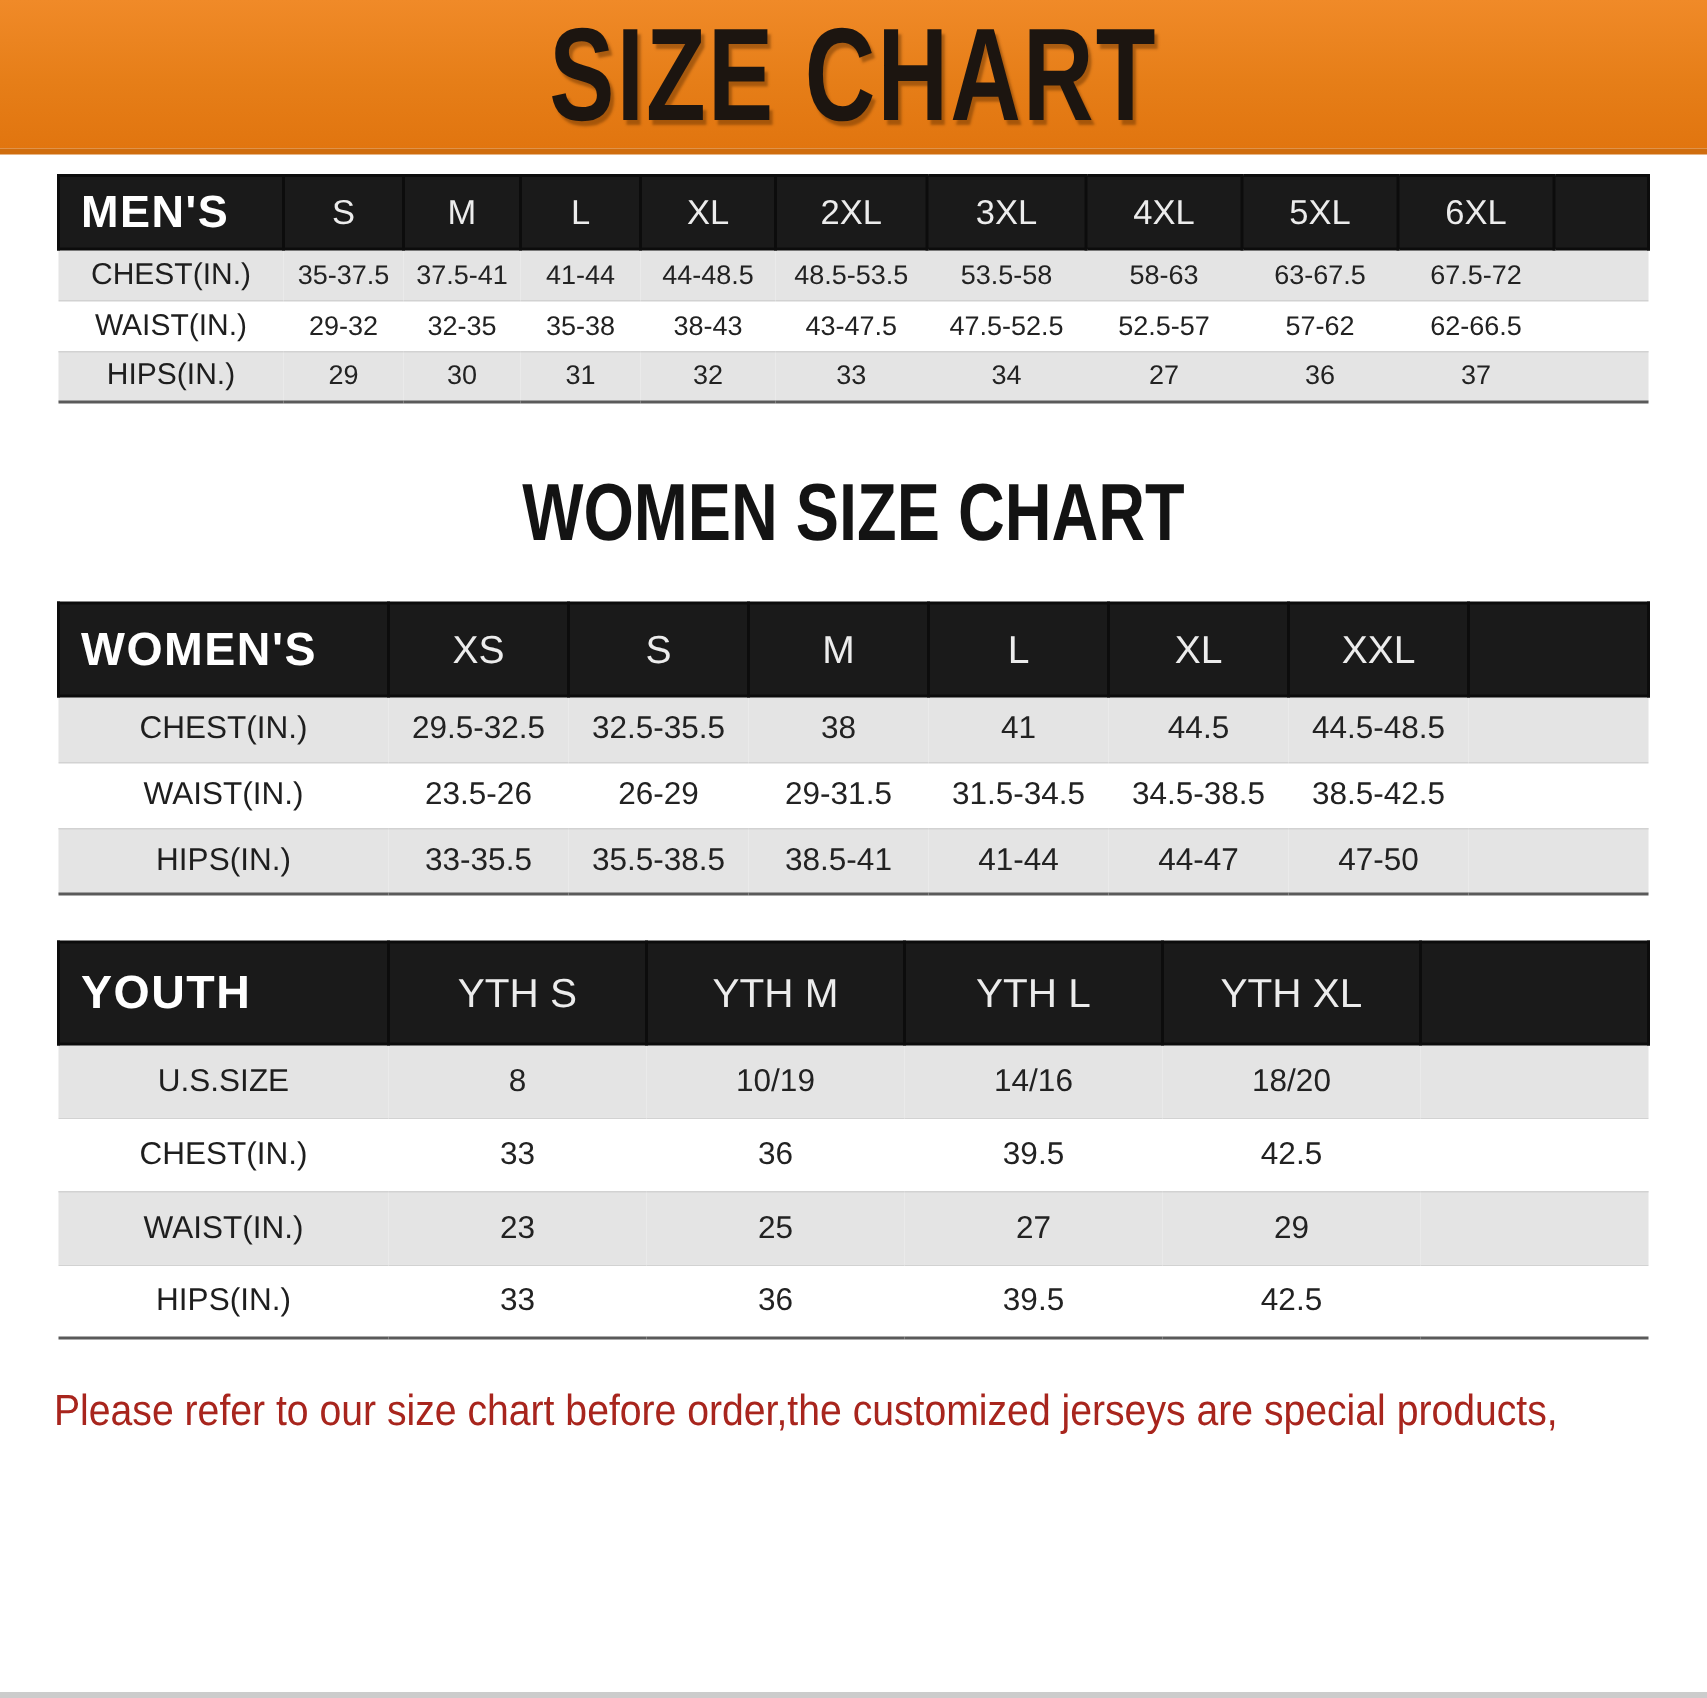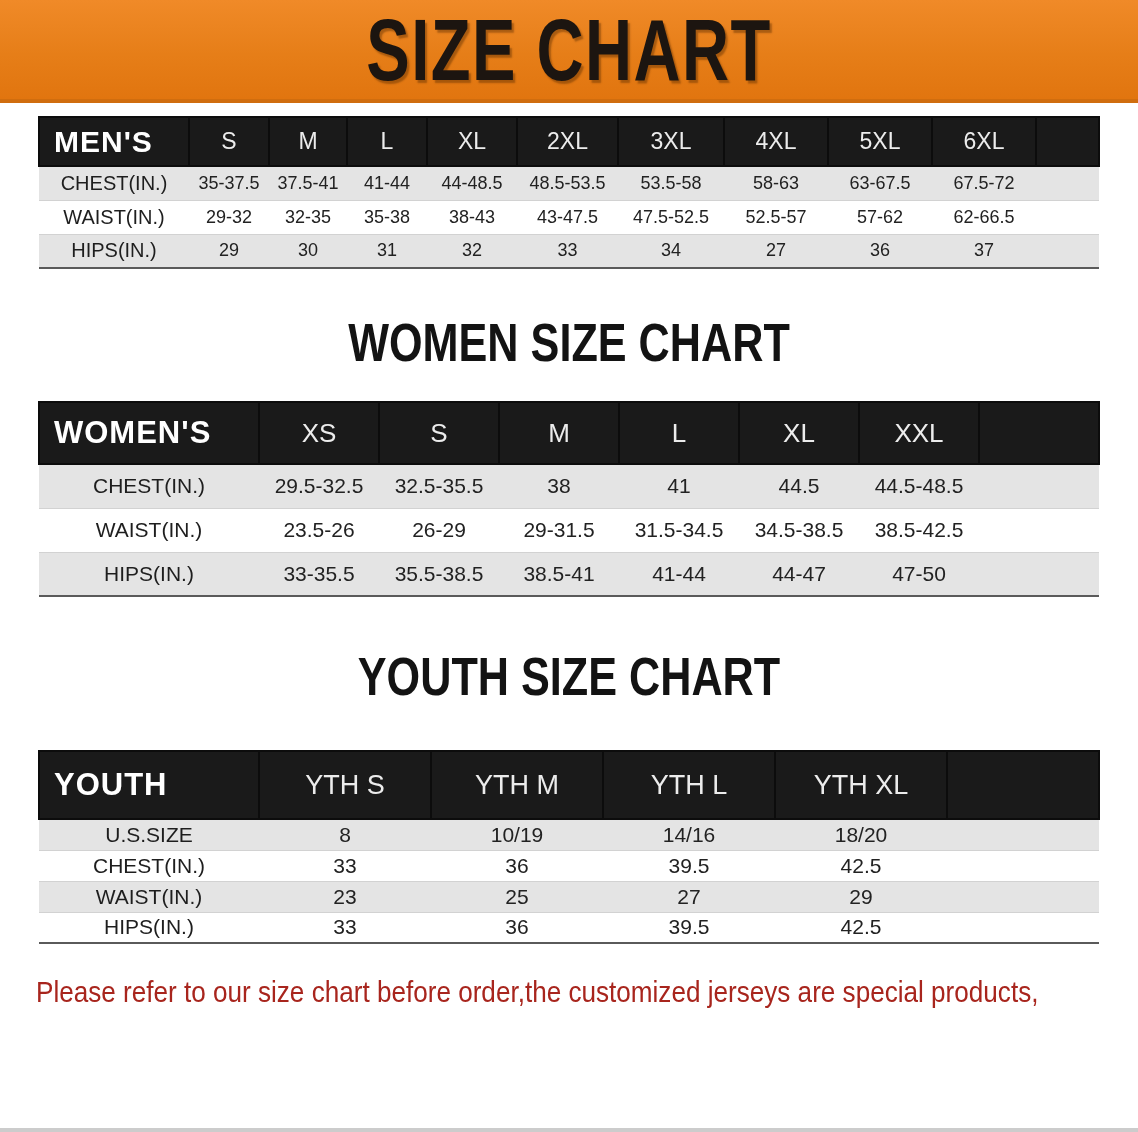--- a/index.html
+++ b/index.html
@@ -107,21 +107,21 @@
   table.women thead th        { height: 58px; font-size: 26px; }
   table.women thead th.corner { font-size: 31px; }
   table.women tbody tr        { height: 44px; }
   table.women tbody th        { font-size: 21px; }
   table.women tbody td        { font-size: 21px; }
   table.women { margin-top: 15px; }
 
   
   table.youth thead th        { height: 64px; font-size: 27px; }
   table.youth thead th.corner { font-size: 31px; }
-  table.youth tbody tr        { height: 31px; }
+  table.youth tbody tr        { height: 49px; }
   table.youth tbody th        { font-size: 21px; }
   table.youth tbody td        { font-size: 21px; }
   table.youth { margin-top: 30px; }
 
   
   .disclaimer {
     margin: 26px 0 0 36px;
     color: #a8251d;
   }
   .disclaimer-line {
@@ -276,23 +276,20 @@
           <td>41-44</td>
           <td>44-47</td>
           <td>47-50</td>
           <td></td>
         </tr>
       </tbody>
     </table>
 </div>
 
 <div>
-  <h2 class="section-heading heading-youth">
-    <span class="condense">YOUTH SIZE CHART</span>
-  </h2>
   <table class="size-table youth">
       <colgroup>
         <col style="width: 220px;">
         <col style="width: 172px;">
         <col style="width: 172px;">
         <col style="width: 172px;">
         <col style="width: 172px;">
         <col style="width: 152px;">
       </colgroup>
       <thead>

